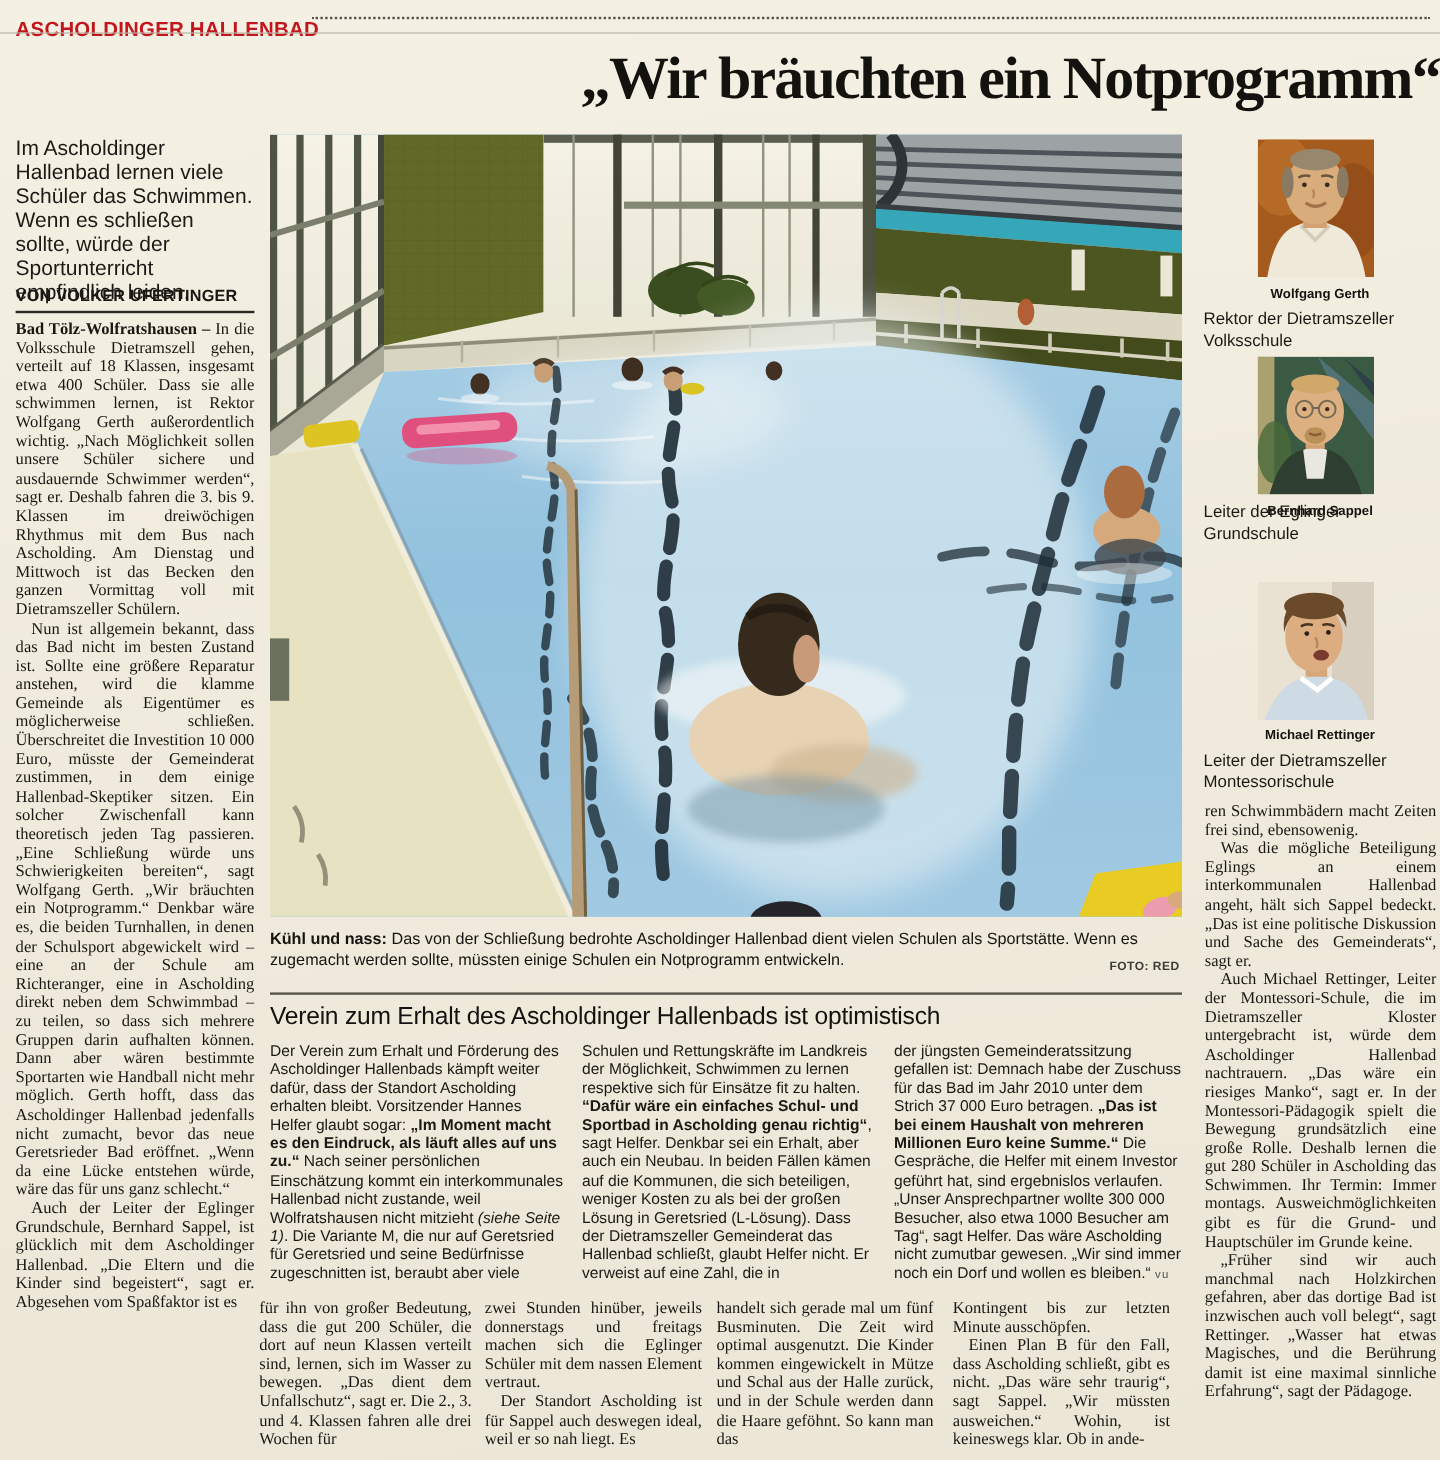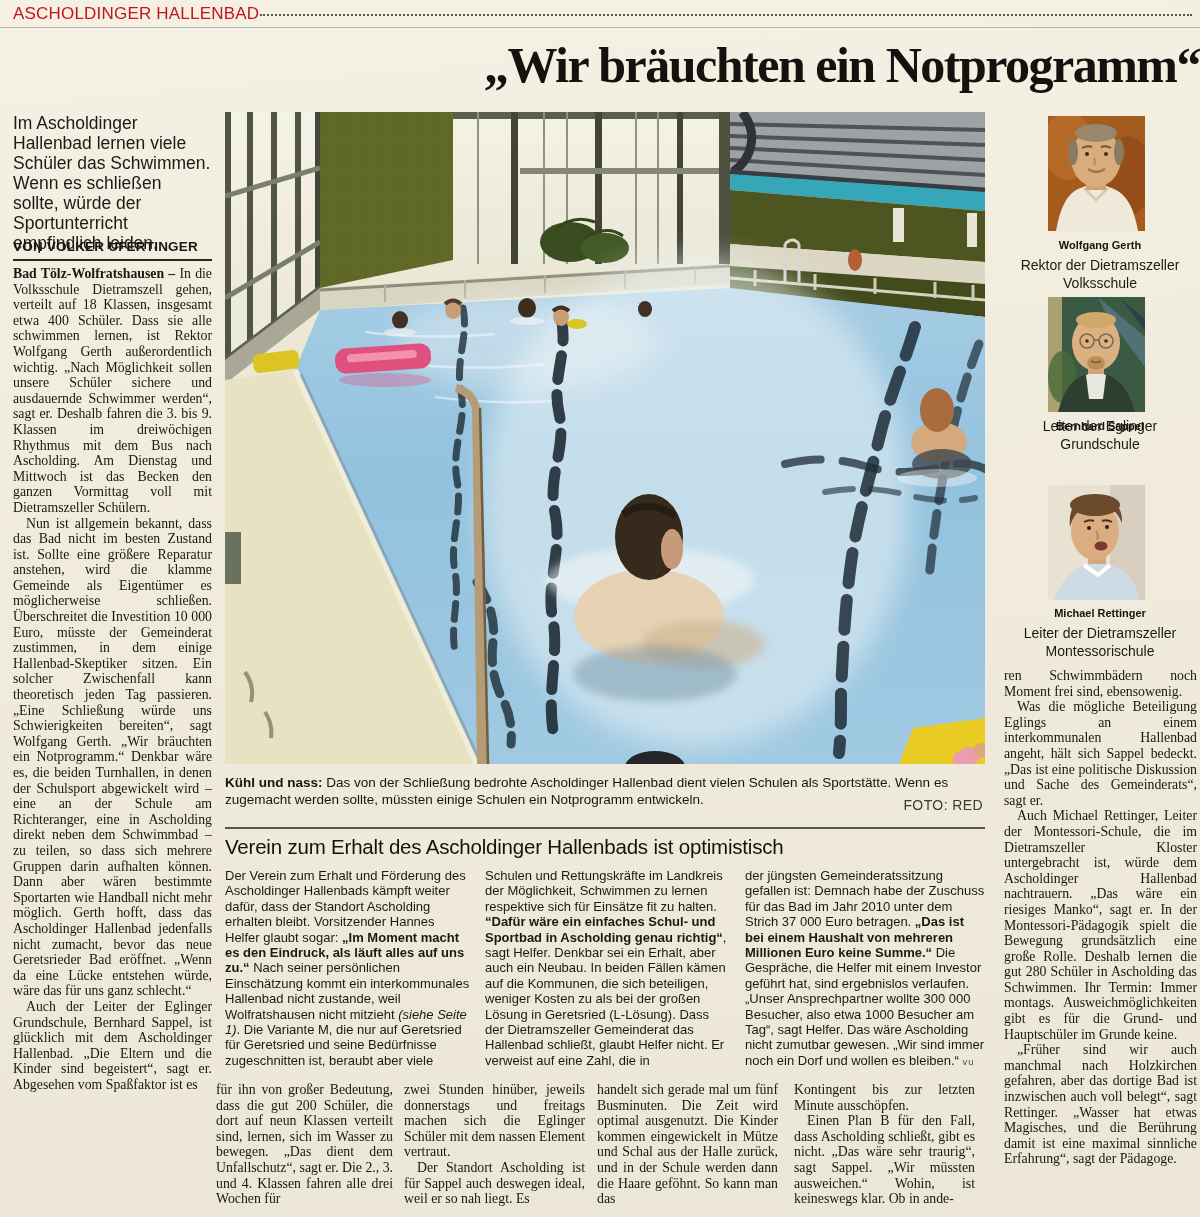--- a/index.html
+++ b/index.html
@@ -2,43 +2,43 @@
 <html lang="de"><head>
 <meta charset="utf-8">
 <style>
   *{margin:0;padding:0;box-sizing:border-box}
   body{background:#cfcabb}
   #page{position:relative;width:1200px;height:1217px;overflow:hidden;
         background:linear-gradient(175deg,#f4f0e3 0%,#efeadb 55%,#ebe6d6 100%);
         font-family:"Liberation Serif",serif;color:#191713}
   .abs{position:absolute}
   .sans{font-family:"Liberation Sans",sans-serif}
-  .kicker{left:13px;top:4px;font-weight:normal;font-size:17px;color:#c3161c;letter-spacing:.2px;white-space:nowrap}
+  .kicker{left:13px;top:15px;font-weight:bold;font-size:17px;color:#c3161c;letter-spacing:.2px;white-space:nowrap}
   .kicker-dots{left:260px;right:8px;top:14px;border-top:2px dotted #56524a}
   .top-rule{left:0;right:0;top:27px;border-top:1px solid #b9b5a6}
   .headline{left:0;right:0;top:36px;text-align:right;font-size:50px;font-weight:bold;letter-spacing:-1.5px;color:#14120e}
   .lead{left:13px;top:113px;width:199px;font-size:17.5px;line-height:20px;color:#1c1a16}
   .byline{left:13px;top:239px;width:199px;font-weight:bold;font-size:13.5px;letter-spacing:.2px;
           border-bottom:2px solid #2a2822;padding-bottom:5px}
   .body-col{font-size:13.8px;line-height:15.6px;text-align:justify;overflow:hidden;hyphens:auto;-webkit-hyphens:auto}
   .colL{left:13px;top:266px;width:199px;height:951px}
   .colR{left:1004px;top:668px;width:193px;height:549px}
   .p-ind{text-indent:13px}
   .photo{left:225px;top:112px;width:760px;height:652px;background:#9cc8e6}
   .photo svg{display:block;width:100%;height:100%}
   .caption{left:225px;top:774px;width:760px;height:44px;font-size:13.5px;line-height:17px;color:#161410}
-  .caption .credit{position:absolute;right:2px;bottom:4px;font-size:14px;letter-spacing:.4px;color:#3c3a34;font-weight:normal}
+  .caption .credit{position:absolute;right:2px;bottom:4px;font-size:10px;letter-spacing:.4px;color:#3c3a34;font-weight:bold}
   .divider{left:225px;top:827px;width:760px;border-top:2px solid #5a564c}
   .art2-head{left:225px;top:835px;width:760px;font-size:20.5px;font-weight:normal;color:#14120e;letter-spacing:-.2px}
   .art2-col{top:868px;width:246px;height:204px;font-size:13px;line-height:15.4px;overflow:hidden;color:#1b1914}
   .bcol{top:1082px;height:135px}
   .portrait{left:1048px;width:97px;height:115px;overflow:hidden}
   .portrait svg{display:block;width:100%;height:100%}
   .pname{left:1003px;width:194px;text-align:center;font-weight:bold;font-size:11px;color:#14120e}
-  .prole{left:1003px;width:194px;text-align:center;font-size:14px;line-height:17.5px;color:#1b1914}
+  .prole{left:1003px;width:194px;font-size:14px;line-height:17.5px;color:#1b1914}
   .seg-b{font-weight:bold}
   .seg-i{font-style:italic}
   .seg-s{font-size:9.5px;color:#55534a;letter-spacing:1px}
 </style>
 </head>
 <body>
 
 <div id="page">
 
   <div class="abs kicker sans">ASCHOLDINGER HALLENBAD</div>
@@ -317,19 +317,19 @@
         <circle cx="59" cy="42" r="2" fill="#2e2218"></circle>
       <path d="M36 37 q5 -3 10 -1 M54 36 q5 -2 10 1" stroke="#4a3422" stroke-width="2" fill="none"></path>
       <ellipse cx="53" cy="61" rx="6.5" ry="4.5" fill="#7a3a30"></ellipse>
       <path d="M48 46 q3 5 1 9" stroke="#b8885c" stroke-width="2" fill="none"></path>
     </svg>
   </div>
   <div class="abs pname sans" style="top:607px">Michael Rettinger</div>
   <div class="abs prole sans" style="top:625px">Leiter der Dietramszeller Montessorischule</div>
 
   <div class="abs body-col colR">
-    <p>ren Schwimmbädern noch Moment frei sind, ebensowenig.</p>
+    <p>ren Schwimmbädern macht Zeiten frei sind, ebensowenig.</p>
     <p class="p-ind">Was die mögliche Beteiligung Eglings an einem interkommunalen Hallenbad angeht, hält sich Sappel bedeckt. „Das ist eine politische Diskussion und Sache des Gemeinderats“, sagt er.</p>
     <p class="p-ind">Auch Michael Rettinger, Leiter der Montessori-Schule, die im Dietramszeller Kloster untergebracht ist, würde dem Ascholdinger Hallenbad nachtrauern. „Das wäre ein riesiges Manko“, sagt er. In der Montessori-Pädagogik spielt die Bewegung grundsätzlich eine große Rolle. Deshalb lernen die gut 280 Schüler in Ascholding das Schwimmen. Ihr Termin: Immer montags. Ausweichmöglichkeiten gibt es für die Grund- und Hauptschüler im Grunde keine.</p>
     <p class="p-ind">„Früher sind wir auch manchmal nach Holzkirchen gefahren, aber das dortige Bad ist inzwischen auch voll belegt“, sagt Rettinger. „Wasser hat etwas Magisches, und die Berührung damit ist eine maximal sinnliche Erfahrung“, sagt der Pädagoge.</p>
   </div>
 
 </div>
 
 </body></html>

